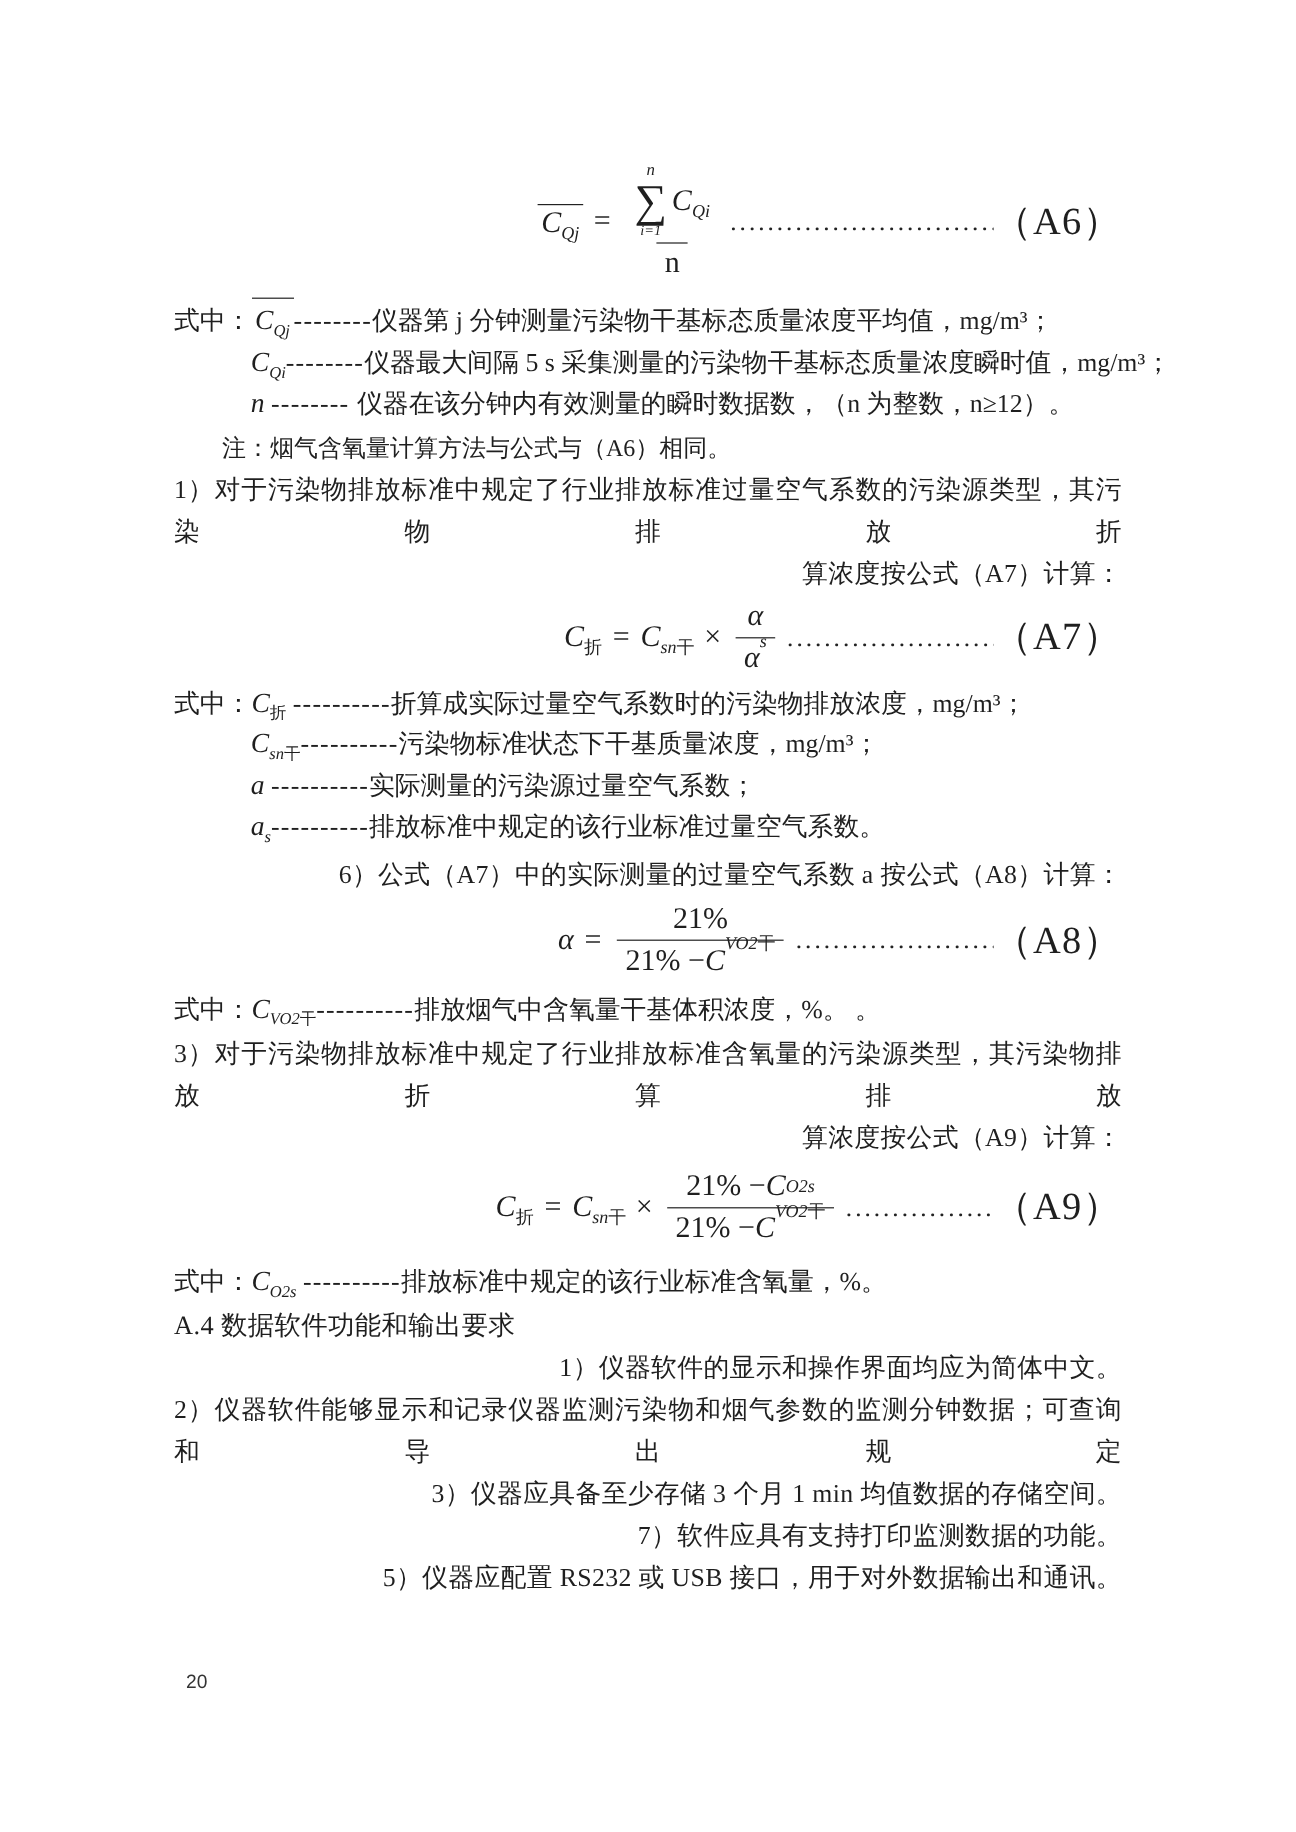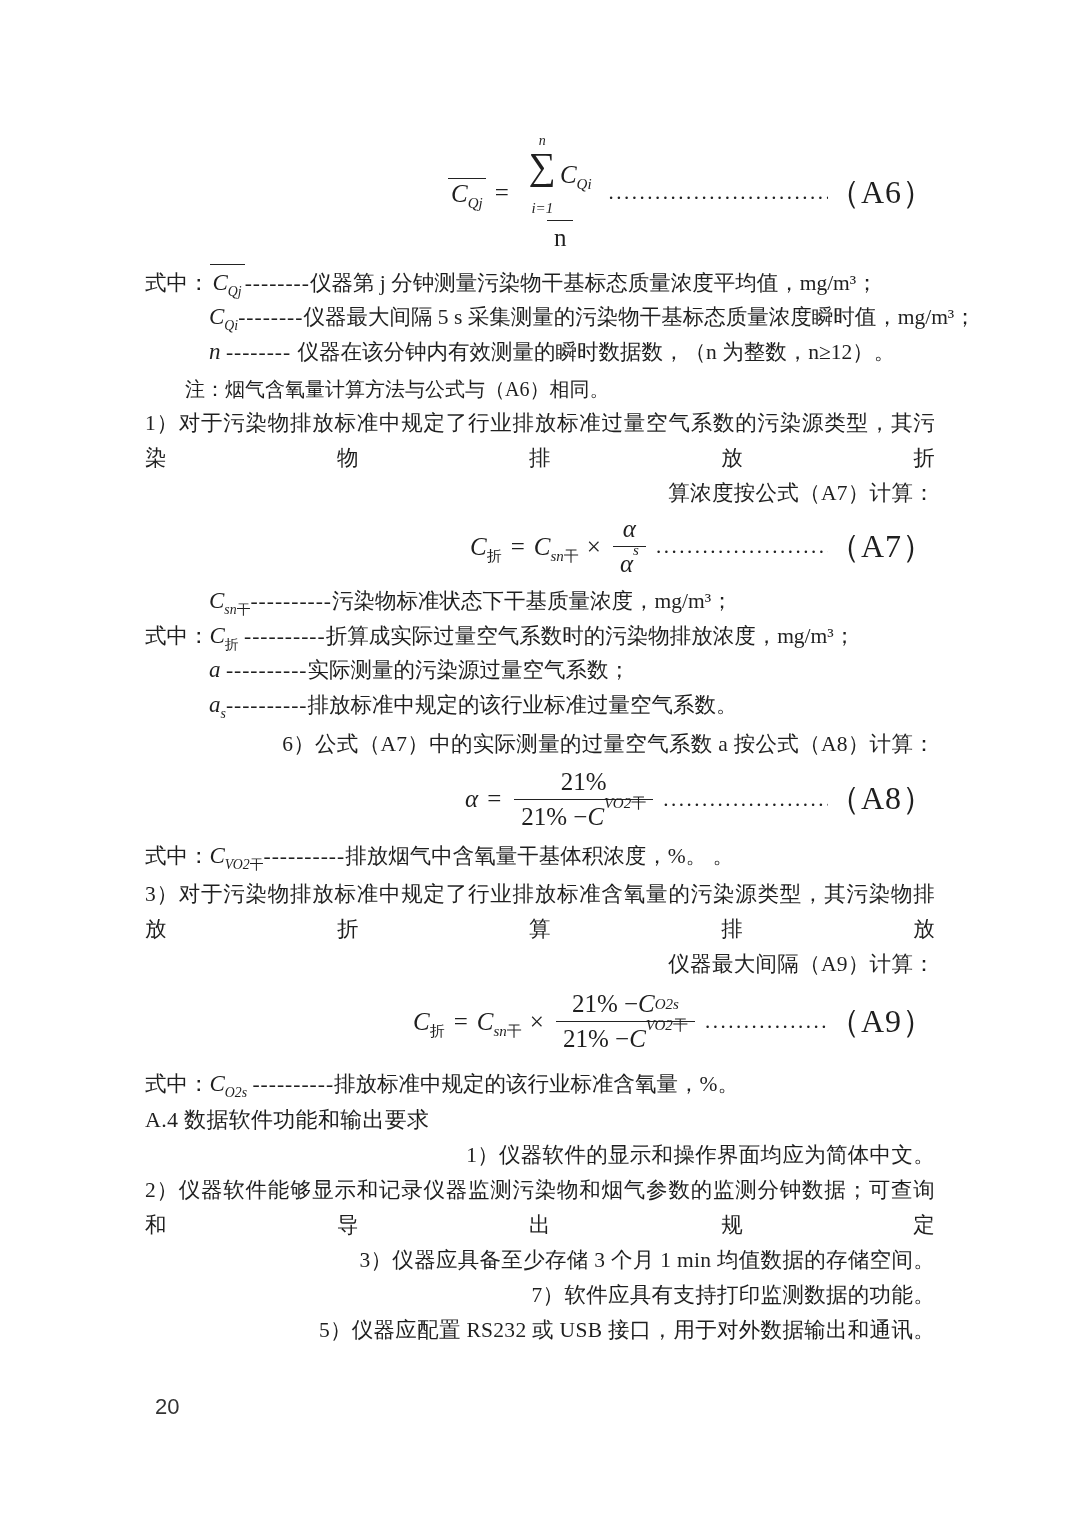--- a/index.html
+++ b/index.html
@@ -28,26 +28,26 @@
   .find{flex:0 0 auto;}
   .eq{display:inline-flex;align-items:center;white-space:nowrap;}
   .op{margin:0 9px;}
   .times{margin:0 8px;}
   .frac{display:inline-flex;flex-direction:column;align-items:center;margin:0 4px;}
   .frac .num{display:inline-flex;align-items:center;justify-content:center;padding:0 7px 3px;}
   .frac .den{display:inline-flex;justify-content:center;border-top:1.6px solid #222;padding:3px 7px 0;}
   .sum{display:inline-flex;flex-direction:column;align-items:center;margin-right:4px;}
   .sum .st{font-size:14px;font-style:italic;line-height:1;}
   .sum .ss{font-size:38px;line-height:.95;}
-  .sum .sb{font-size:15px;font-style:italic;line-height:1.1;margin-top:16px;}
+  .sum .sb{font-size:12px;font-style:italic;line-height:1.1;}
   .dots{flex:1 1 auto;overflow:hidden;white-space:nowrap;font-size:21px;letter-spacing:2.5px;
         padding:0 6px;color:#222;}
   .flabel{flex:0 0 auto;font-size:32px;letter-spacing:1px;}
 
-  .pagenum{position:absolute;left:155px;top:1394px;font-size:22px;color:#333;
+  .pagenum{position:absolute;left:155px;top:1394px;font-size:16px;color:#333;
            font-family:"Liberation Sans","DejaVu Sans",sans-serif;}
 </style>
 </head>
 <body>
 
 <div class="page">
   <div class="content">
 
     <div class="frow" style="margin-top:134px;min-height:102px;">
       <span class="find" style="width:303px"></span>
@@ -105,25 +105,25 @@
               <i class="it">α</i>
               <sub><i class="it">s</i></sub>
             </span>
         </span>
       </span>
       <span class="dots">............................................................................</span>
       <span class="flabel">（A7）</span>
     </div>
 
     <div style="margin-top:6px;">
-      <div class="wline ind">
-        <span class="sym"><i class="it">C</i><sub><i class="it">sn</i><span class="cjk">干</span></sub></span><span class="dash">----------</span><span>污染物标准状态下干基质量浓度，mg/m³；</span>
-      </div>
       <div class="wline">
         <span>式中：</span><span class="sym"><i class="it">C</i><sub><span class="cjk">折</span></sub></span> <span class="dash">----------</span><span>折算成实际过量空气系数时的污染物排放浓度，mg/m³；</span>
+      </div>
+      <div class="wline ind">
+        <span class="sym"><i class="it">C</i><sub><i class="it">sn</i><span class="cjk">干</span></sub></span><span class="dash">----------</span><span>污染物标准状态下干基质量浓度，mg/m³；</span>
       </div>
       <div class="wline ind">
         <span class="sym"><i class="it">a</i></span> <span class="dash">----------</span><span>实际测量的污染源过量空气系数；</span>
       </div>
       <div class="wline ind">
         <span class="sym"><i class="it">a</i><sub><i class="it">s</i></sub></span><span class="dash">----------</span><span>排放标准中规定的该行业标准过量空气系数。</span>
       </div>
     </div>
 
     <div class="bline" style="margin-top:5px;">6）公式（A7）中的实际测量的过量空气系数 a 按公式（A8）计算：</div>
@@ -145,21 +145,21 @@
       <span class="dots">............................................................................</span>
       <span class="flabel">（A8）</span>
     </div>
 
     <div class="wline" style="margin-top:7px;">
       <span>式中：</span><span class="sym"><i class="it">C</i><sub><i class="it">VO2</i><span class="cjk">干</span></sub></span><span class="dash">----------</span><span>排放烟气中含氧量干基体积浓度，%。 。</span>
     </div>
 
     <div style="margin-top:3px;">
       <div class="bline fill">3）对于污染物排放标准中规定了行业排放标准含氧量的污染源类型，其污染物排放折算排放</div>
-      <div class="bline">仪器最大间隔（A9）计算：</div>
+      <div class="bline">算浓度按公式（A9）计算：</div>
     </div>
 
     <div class="frow" style="margin-top:3px;min-height:74px;">
       <span class="find" style="width:268px"></span>
       <span class="eq">
         <span><i class="it">C</i><sub><span class="cjk">折</span></sub></span>
         <span class="op">=</span>
         <span><i class="it">C</i><sub><i class="it">sn</i><span class="cjk">干</span></sub></span>
         <span class="times">×</span>
         <span class="frac">

